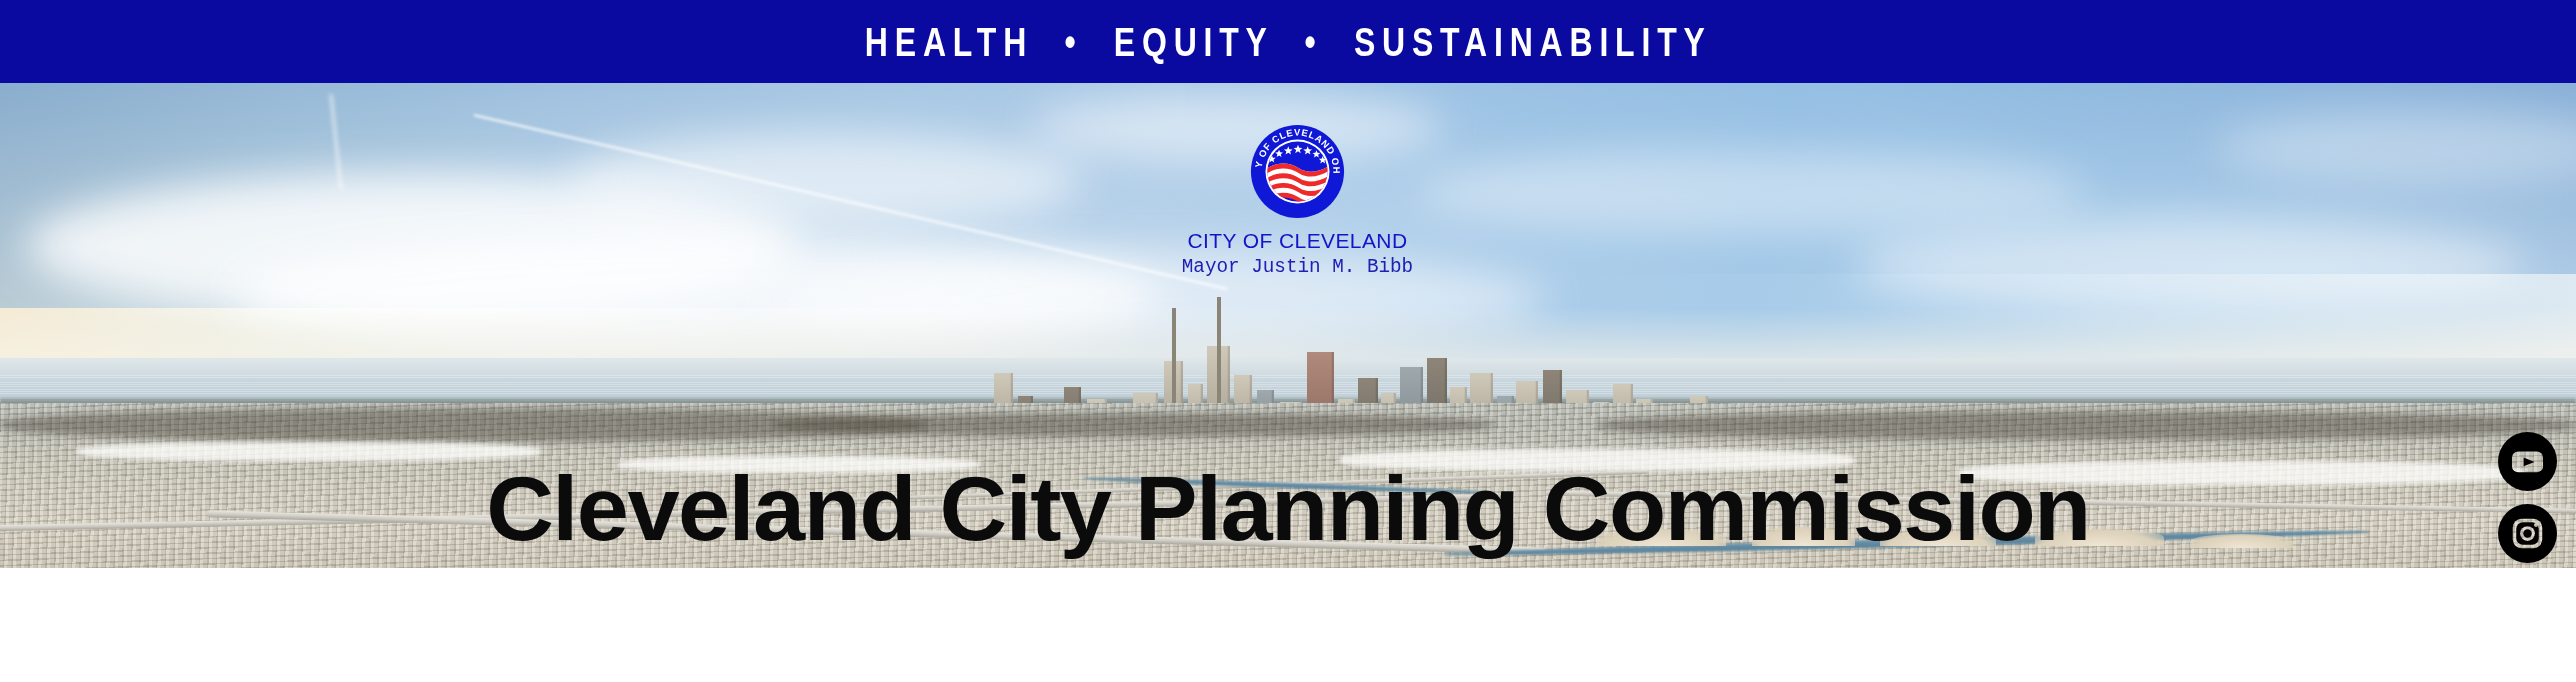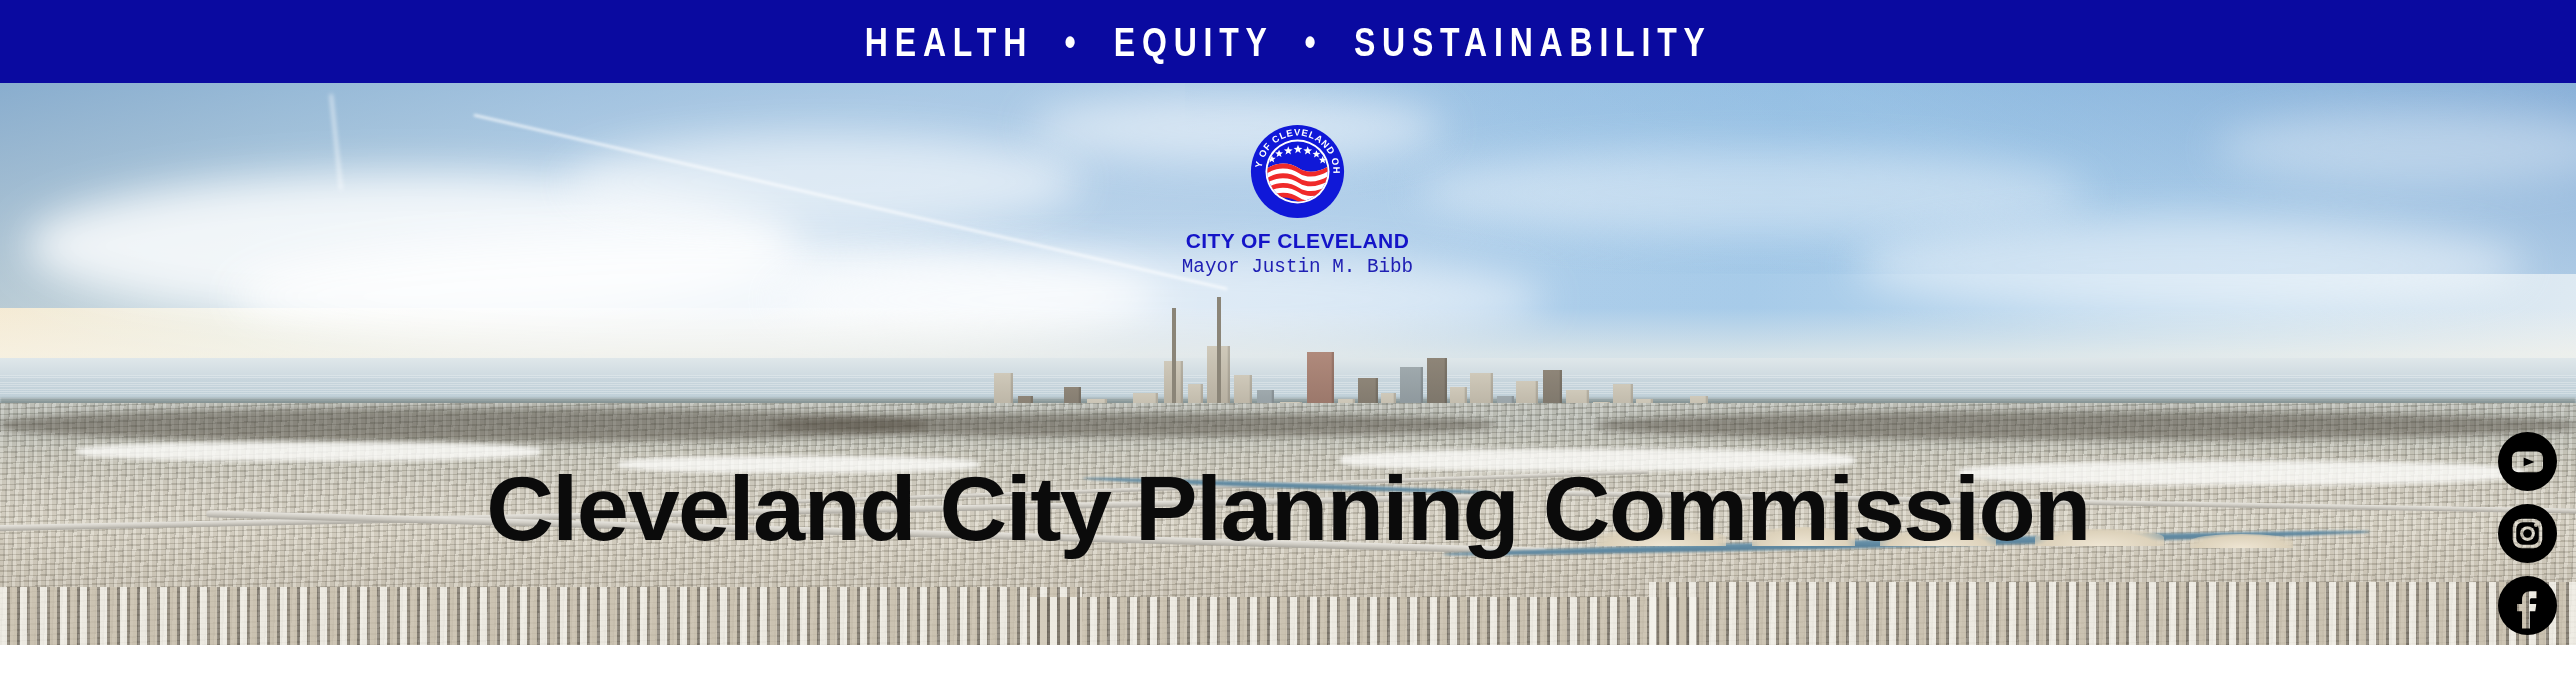--- a/index.html
+++ b/index.html
@@ -7,21 +7,21 @@
     padding: 0;
     background: #ffffff;
   }
   body {
     font-family: "Liberation Sans", sans-serif;
   }
 
   #page {
     position: relative;
     width: 2576px;
-    height: 682px;
+    height: 568px;
     background: #ffffff;
     overflow: hidden;
   }
 
   
   .top-banner {
     position: absolute;
     left: 0; top: 0;
     width: 2576px;
     height: 83px;
@@ -240,21 +240,21 @@
     position: relative;
     width: 97px;
     height: 97px;
     margin: 0 auto;
   }
   .seal svg { display: block; width: 97px; height: 97px; }
   .logo-title {
     margin-top: 10px;
     color: #1414c8;
     font-family: "Liberation Sans", sans-serif;
-    font-weight: 700;
+    font-weight: 400;
     font-size: 21px;
     letter-spacing: 0.4px;
     line-height: 1;
     white-space: nowrap;
   }
   .logo-sub {
     margin-top: 7px;
     color: #2020b4;
     font-family: Liberation Mono, monospace;
     font-weight: 400;

